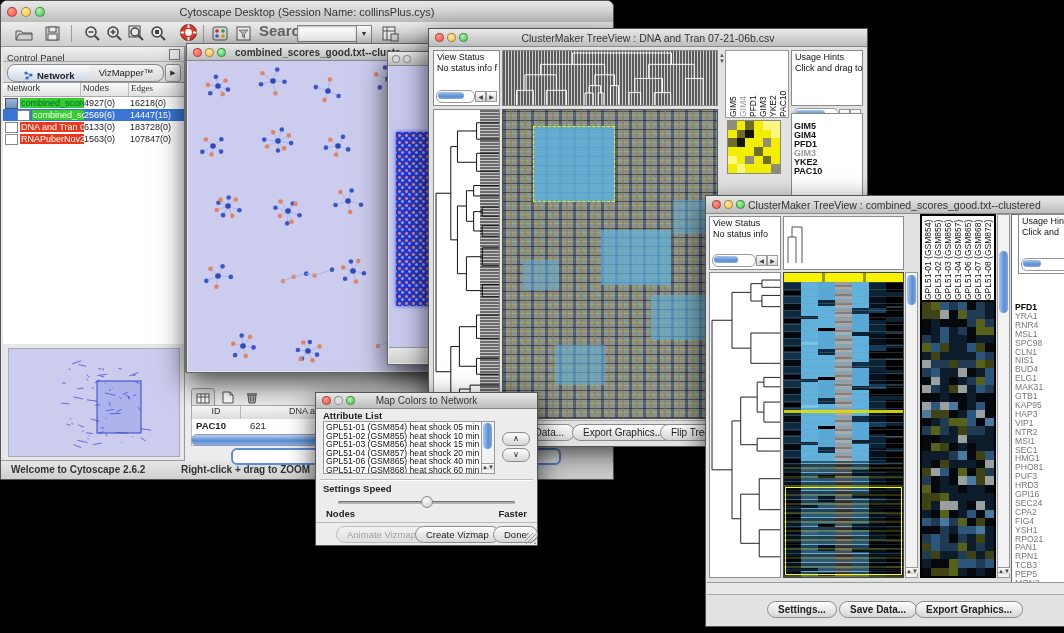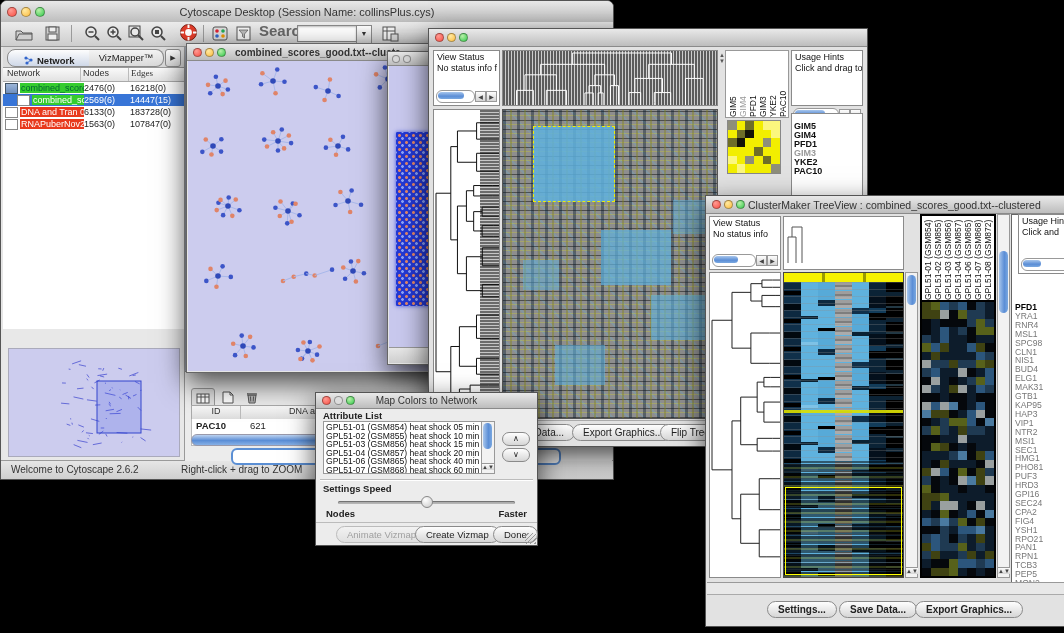--- a/index.html
+++ b/index.html
@@ -133,20 +133,24 @@
         <svg width="17" height="16">
             <rect x="1" y="1" width="12" height="13" fill="#f4f4f4" stroke="#555"></rect>
             <line x1="1" y1="5" x2="13" y2="5" stroke="#555"></line>
             <line x1="5" y1="1" x2="5" y2="14" stroke="#555"></line>
             <rect x="9" y="8" width="7" height="7" fill="#ddd" stroke="#555"></rect>
           </svg>
         </span>
     </div>
 
     <div style="position:absolute;left:2px;top:46px;width:181px;bottom:19px;background:#e8e8e8;border-right:1px solid #9a9a9a;">
+      <div style="height:14px;background:linear-gradient(#f0f0f0,#d8d8d8);border-bottom:1px solid #aaa;position:relative;">
+        <span style="font-size:9.5px;padding-left:4px;line-height:14px;color:#333;">Control Panel</span>
+        <span style="position:absolute;right:4px;top:2px;width:9px;height:9px;border:1px solid #777;background:#eee;"></span>
+      </div>
       <div style="position:relative;height:20px;background:#dcdcdc;border-bottom:1px solid #999;">
         <span style="position:absolute;left:4px;top:2px;width:82px;height:16px;border:1px solid #8a8a8a;border-radius:8px 0 0 8px;background:linear-gradient(#fdfdfd,#cfd8e8);text-align:center;">
           <svg width="9" height="9" style="display:inline-block;vertical-align:-1px;">
               <circle cx="2" cy="2" r="1.6" fill="#36c"></circle>
               <circle cx="7" cy="4" r="1.6" fill="#36c"></circle>
               <circle cx="3" cy="7" r="1.6" fill="#36c"></circle>
               <line x1="2" y1="2" x2="7" y2="4" stroke="#36c" stroke-width=".8"></line>
               <line x1="7" y1="4" x2="3" y2="7" stroke="#36c" stroke-width=".8"></line>
             </svg>
           <span style="font-size:9.5px;font-weight:bold;line-height:16px;color:#222;">Network</span>
@@ -156,21 +160,21 @@
       </div>
       <div style="display:flex;height:13px;background:linear-gradient(#fafafa,#e2e2e2);border-bottom:1px solid #aaa;font-size:9px;color:#333;">
         <span style="width:73px;padding-left:4px;border-right:1px solid #bbb;">Network</span>
         <span style="width:45px;padding-left:2px;border-right:1px solid #bbb;">Nodes</span>
         <span style="flex:1;padding-left:2px;font-family:Liberation Serif, serif;">Edges</span>
       </div>
       <div id="network-rows" style="background:#fff;height:247px;overflow:hidden;">
           <div style="display: flex; height: 12px; font-size: 9px; align-items: center;">
             <span style="width: 11px; height: 9px; margin-left: 2px; flex: 0 0 auto; background: linear-gradient(rgb(157, 182, 216), rgb(111, 143, 192)); border: 1px solid rgb(68, 85, 102);"></span>
             <span style="margin-left: 2px; padding: 0px 1px; white-space: nowrap; overflow: hidden; width: 62px; flex: 0 0 auto; background: rgb(53, 204, 46); color: rgb(0, 102, 51);">combined_scores</span>
-            <span style="width: 46px; flex: 0 0 auto; overflow: hidden;">2476(0)</span>
+            <span style="width: 46px; flex: 0 0 auto; overflow: hidden;">4927(0)</span>
             <span style="flex: 1 1 0%; overflow: hidden;">16218(0)</span>
           </div>
           <div style="display: flex; height: 12px; font-size: 9px; align-items: center; background: rgb(56, 117, 215); color: rgb(255, 255, 255);">
             <span style="width: 11px; height: 9px; margin-left: 14px; flex: 0 0 auto; background: rgb(255, 255, 255); border: 1px solid rgb(136, 136, 136);"></span>
             <span style="margin-left: 2px; padding: 0px 1px; white-space: nowrap; overflow: hidden; width: 50px; flex: 0 0 auto; background: rgb(53, 204, 46); color: rgb(255, 255, 255);">combined_sco</span>
             <span style="width: 46px; flex: 0 0 auto; overflow: hidden;">2569(6)</span>
             <span style="flex: 1 1 0%; overflow: hidden;">14447(15)</span>
           </div>
           <div style="display: flex; height: 12px; font-size: 9px; align-items: center;">
             <span style="width: 11px; height: 9px; margin-left: 2px; flex: 0 0 auto; background: rgb(255, 255, 255); border: 1px solid rgb(136, 136, 136);"></span>
@@ -248,21 +252,21 @@
             <line x1="131.5455837620169" y1="88.58165935267772" x2="136.59788631787427" y2="91.9409652144839" stroke="rgba(30,40,200,0.75)" stroke-width="0.8"></line>
             <line x1="64.5287246762443" y1="47.9159513879176" x2="74.35549279523804" y2="50.04809882191387" stroke="rgba(30,40,200,0.75)" stroke-width="0.8"></line>
             <line x1="127.52451137244913" y1="45.45780517228777" x2="123.99443744420748" y2="47.01347767119924" stroke="rgba(30,40,200,0.75)" stroke-width="0.8"></line>
             <rect x="88" y="32" width="44" height="52" fill="rgba(70,90,230,0.22)" stroke="#3344cc"></rect>
           </svg>
       </div>
     </div>
 
     <div style="position:absolute;left:184px;top:46px;right:1px;bottom:19px;background:#9aa0ad;"></div>
 
-    <div style="position:absolute;left:0;right:0;bottom:0;height:18px;background:linear-gradient(#e6e6e6,#cfcfcf);border-top:1px solid #9a9a9a;font-size:10px;color:#333;">
+    <div style="position:absolute;left:0;right:0;bottom:0;height:18px;background:linear-gradient(#e6e6e6,#cfcfcf);border-top:1px solid #9a9a9a;font-size:10px;color:#333;font-weight:bold;">
       <span style="position:absolute;left:10px;top:3px;">Welcome to Cytoscape 2.6.2</span>
       <span style="position:absolute;left:180px;top:3px;">Right-click + drag  to  ZOOM</span>
       <span style="position:absolute;left:345px;top:3px;white-space:nowrap;">Middle-click + drag  to  PAN</span>
     </div>
 
     <div style="position:absolute;left:184px;top:370px;right:1px;bottom:18px;background:#ececec;border-top:1px solid #888;">
       <span class="toolicon" style="position:absolute;left:6px;top:16px;border:1px solid #999;border-radius:3px;background:#e0e0e0;">
         <svg width="14" height="11">
             <rect x="1" y="1" width="12" height="9" fill="#fff" stroke="#555"></rect>
             <line x1="1" y1="4" x2="13" y2="4" stroke="#555"></line>
@@ -700,20 +704,21 @@
     </div>
   </div>
 
   <div class="win" style="left:428px;top:28px;width:438px;height:417px;z-index:4;background:#e2e2e2;">
     <div class="titlebar">
       <div class="lights" style="gap:3px;">
         <span class="light l-red" style="width:9px;height:9px;"></span>
         <span class="light l-yel" style="width:9px;height:9px;"></span>
         <span class="light l-grn" style="width:9px;height:9px;"></span>
       </div>
+      <div class="t">ClusterMaker TreeView : DNA and Tran 07-21-06b.csv</div>
     </div>
 
     <div class="panel" style="left:4px;top:21px;width:67px;height:56px;">
       <div class="ptxt">View Status</div>
       <div class="ptxt" style="padding-top:0;">No status info f</div>
       <div class="sbh" style="left:2px;right:2px;bottom:2px;">
         <span class="track">
             <span class="thumb" style="width:26px;"></span>
           </span>
           <span class="ar">◀</span>

